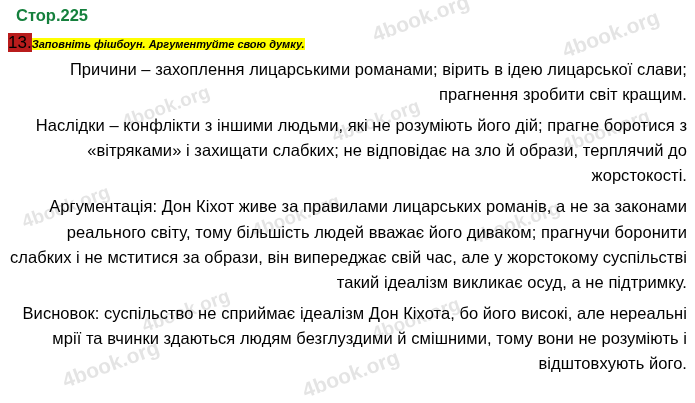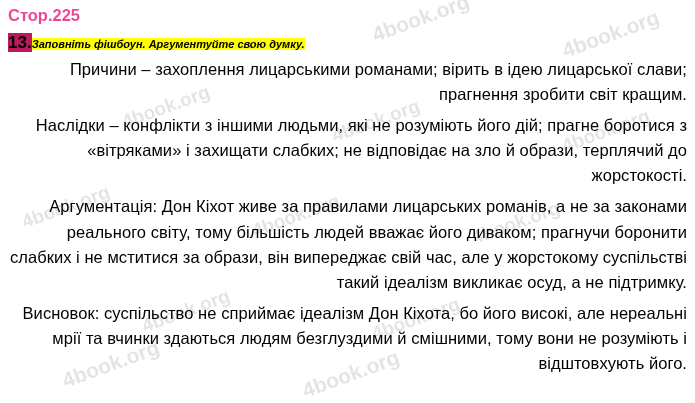--- a/index.html
+++ b/index.html
@@ -22,33 +22,33 @@
     padding: 6px 8px 0 8px;
     overflow: hidden;
   }
   .content {
     position: relative;
     z-index: 2;
   }
   .page-ref {
     font-size: 16.5px;
     font-weight: bold;
-    color: #ec4899;
-    margin: 0 0 6px 0;
+    color: #15803d;
+    margin: 0 0 6px 8px;
     line-height: 1.2;
   }
   .task-line {
     margin: 0 0 4px 0;
     line-height: 1.25;
     display: block;
   }
   .task-num {
     font-size: 17px;
-    font-weight: bold;
-    background: #be185d;
+    font-weight: normal;
+    background: #b91c1c;
     color: #000;
   }
   .task-text {
     font-size: 11px;
     font-style: italic;
     font-weight: bold;
     background: #ffff00;
     color: #000;
   }
   .para {

